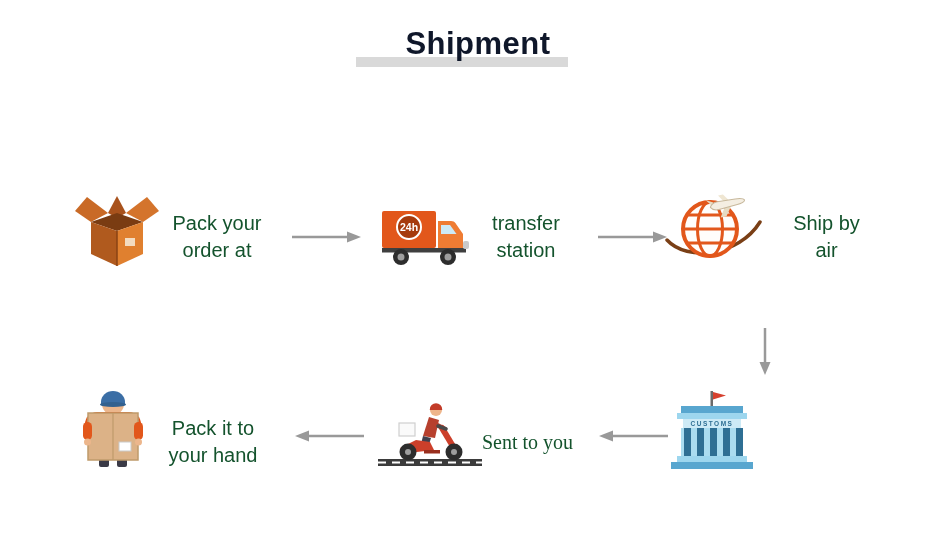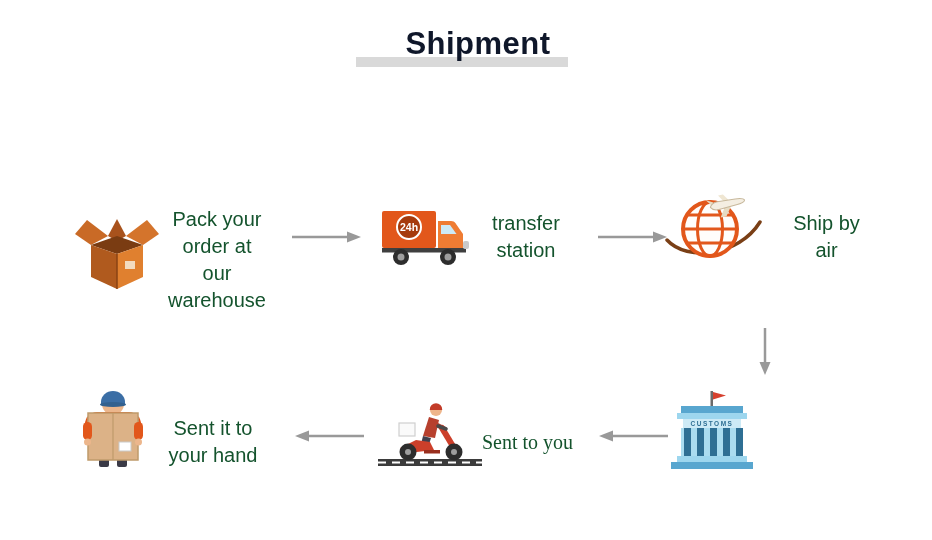--- a/index.html
+++ b/index.html
@@ -92,21 +92,20 @@
         <polygon points="33,19 42,2 51,19 42,24" fill="#a8521c"></polygon>
         <polygon points="16,28 42,19 68,28 42,37" fill="#7a3c12"></polygon>
         <polygon points="16,28 42,37 42,72 16,60" fill="#b05a1e"></polygon>
         <polygon points="42,37 68,28 68,60 42,72" fill="#e0802f"></polygon>
         <line x1="42" y1="37" x2="42" y2="72" stroke="#8a4314" stroke-width="1.5"></line>
         <rect x="50" y="44" width="10" height="8" fill="#f5e6d0" opacity="0.9"></rect>
       </svg>
     </div>
     <div class="step-label">
       <div>Pack your order at</div>
-      <div>our warehouse</div>
     </div>
   </div>
 
   <div class="step row-top step-transport">
     <div class="icon-zone">
       <svg width="92" height="62" viewBox="0 0 92 62" aria-hidden="true">
         <rect x="2" y="5" width="54" height="37" rx="2" fill="#e2571b"></rect>
         <circle cx="29" cy="21" r="12" fill="#a63a0c" stroke="#ffffff" stroke-width="2"></circle>
         <text x="29" y="25" font-size="10.5" font-weight="bold" fill="#ffffff" text-anchor="middle" font-family="Liberation Sans, sans-serif">24h</text>
         <path d="M58,15 h13 c2,0 3.5,0.8 4.5,2.2 L83,28 v14 H58 Z" fill="#ef7c33"></path>
@@ -205,21 +204,21 @@
         <rect x="17" y="27" width="50" height="47" fill="#dcb287" stroke="#bf9a6b" stroke-width="1.5"></rect>
         <line x1="42" y1="27" x2="42" y2="74" stroke="#bf9a6b" stroke-width="1.2"></line>
         <rect x="48" y="56" width="12" height="9" fill="#ffffff" stroke="#c9c9c9"></rect>
         <rect x="12" y="36" width="9" height="18" rx="4.5" fill="#e2571b"></rect>
         <rect x="63" y="36" width="9" height="18" rx="4.5" fill="#e2571b"></rect>
         <circle cx="16.5" cy="56" r="3.5" fill="#ecb68c"></circle>
         <circle cx="67.5" cy="56" r="3.5" fill="#ecb68c"></circle>
       </svg>
     </div>
     <div class="step-label">
-      <div>Sent it to your hand</div>
+      <div>Pack it to your hand</div>
     </div>
   </div>
 
   <svg class="arrow arrow-1" width="70" height="16">
     <line x1="0" y1="8" x2="55" y2="8" stroke="#999999" stroke-width="2.5"></line>
     <polygon points="55,2.5 69,8 55,13.5" fill="#999999"></polygon>
   </svg>
 
   <svg class="arrow arrow-2" width="70" height="16">
     <line x1="0" y1="8" x2="55" y2="8" stroke="#999999" stroke-width="2.5"></line>

